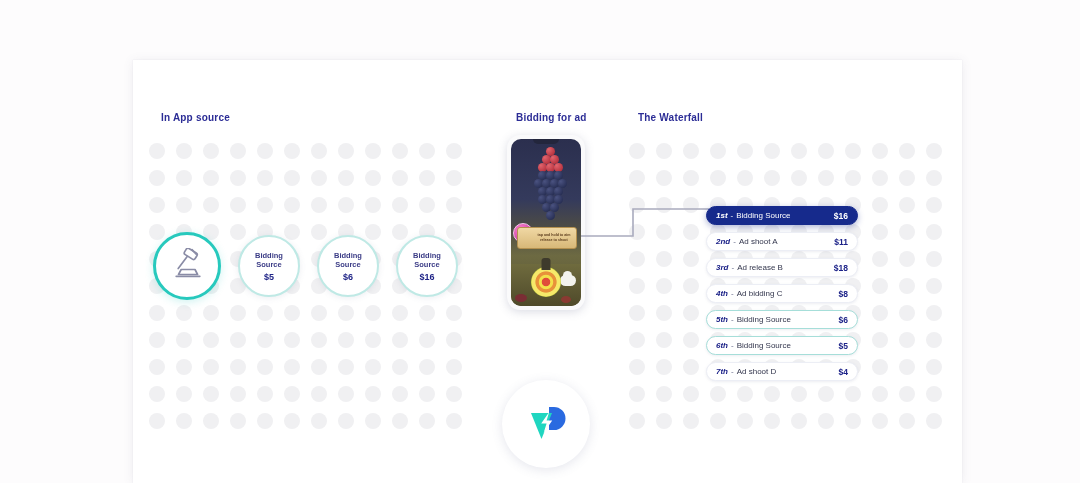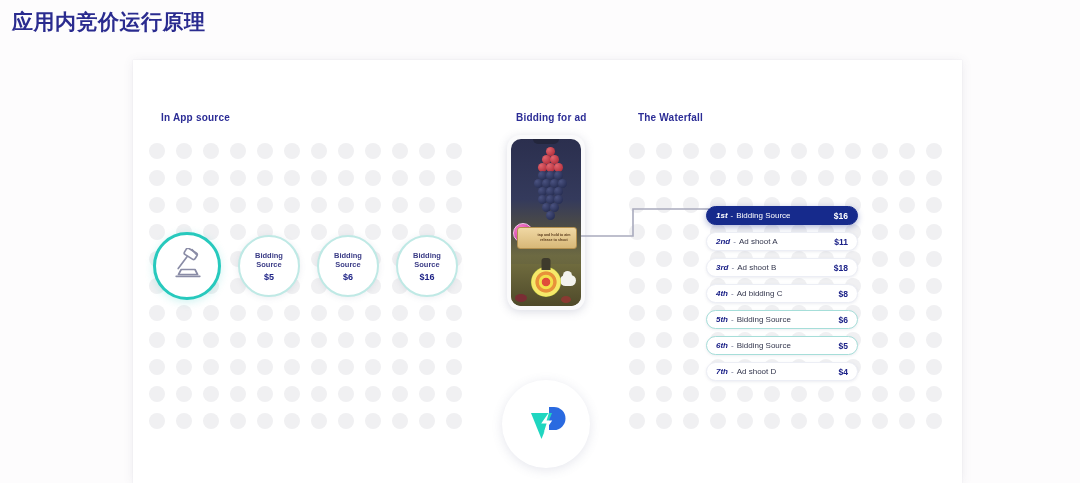--- a/index.html
+++ b/index.html
@@ -191,21 +191,20 @@
     background: #ffffff;
     box-shadow: 0 2px 11px rgba(95,100,140,.16);
     display: flex; align-items: center; justify-content: center;
   }
 </style>
 </head>
 <body>
 
 <div id="root">
 
-  <div class="page-title">应用内竞价运行原理</div>
 
   <div class="card">
 
     <div class="col-head head-bidding">In App source</div>
     <div class="col-head head-request">Bidding for ad</div>
     <div class="col-head head-waterfall">The Waterfall</div>
 
     <div class="dotgrid grid-left" id="grid-left">
         <div class="dotrow">
           <div class="dot" style="background: rgb(240, 240, 242);"></div>
@@ -614,21 +613,21 @@
         </div>
         <div class="wf-row plain">
           <span class="wf-rank">2nd</span>
           <span class="wf-dash">-</span>
           <span class="wf-name">Ad shoot A</span>
           <span class="wf-amt">$11</span>
         </div>
         <div class="wf-row plain">
           <span class="wf-rank">3rd</span>
           <span class="wf-dash">-</span>
-          <span class="wf-name">Ad shoot B</span>
+          <span class="wf-name">Ad release B</span>
           <span class="wf-amt">$18</span>
         </div>
         <div class="wf-row plain">
           <span class="wf-rank">4th</span>
           <span class="wf-dash">-</span>
           <span class="wf-name">Ad bidding C</span>
           <span class="wf-amt">$8</span>
         </div>
         <div class="wf-row bid">
           <span class="wf-rank">5th</span>

